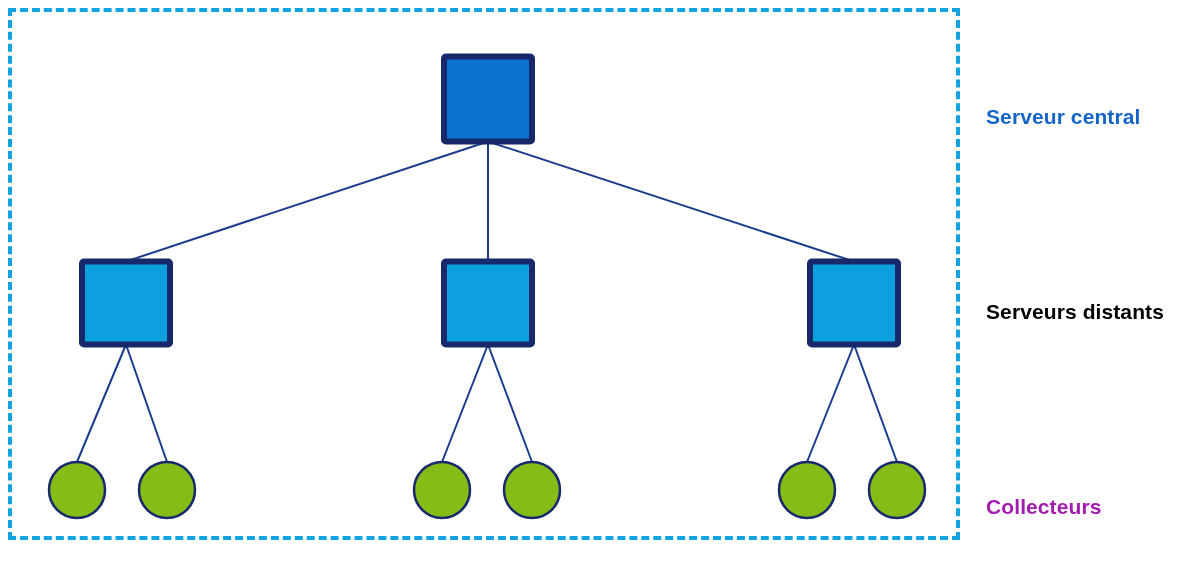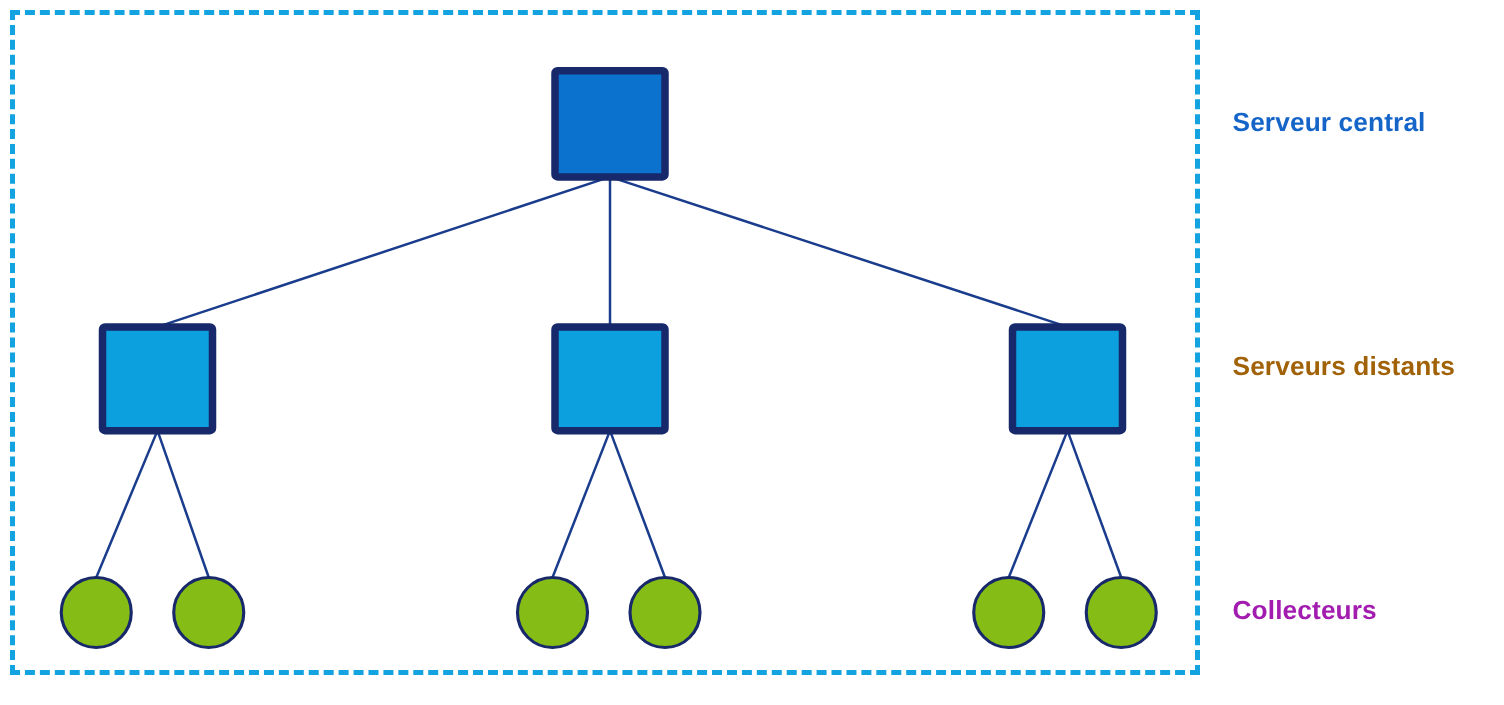--- a/index.html
+++ b/index.html
@@ -40,30 +40,31 @@
     width: 1203px;
     height: 564px;
   }
   .legend-label {
     position: absolute;
     white-space: nowrap;
     font-weight: bold;
     font-size: 21px;
     letter-spacing: 0.1px;
     line-height: 1;
+    margin-top: 18px;
   }
   #legend-central {
     left: 986px;
     top: 88px;
     color: #1565C8;
   }
   #legend-distants {
     left: 986px;
     top: 283px;
-    color: #a16207;
+    color: #000000;
   }
   #legend-collecteurs {
     left: 986px;
     top: 478px;
     color: #a21caf;
   }
 </style>
 </head>
 <body>
 

